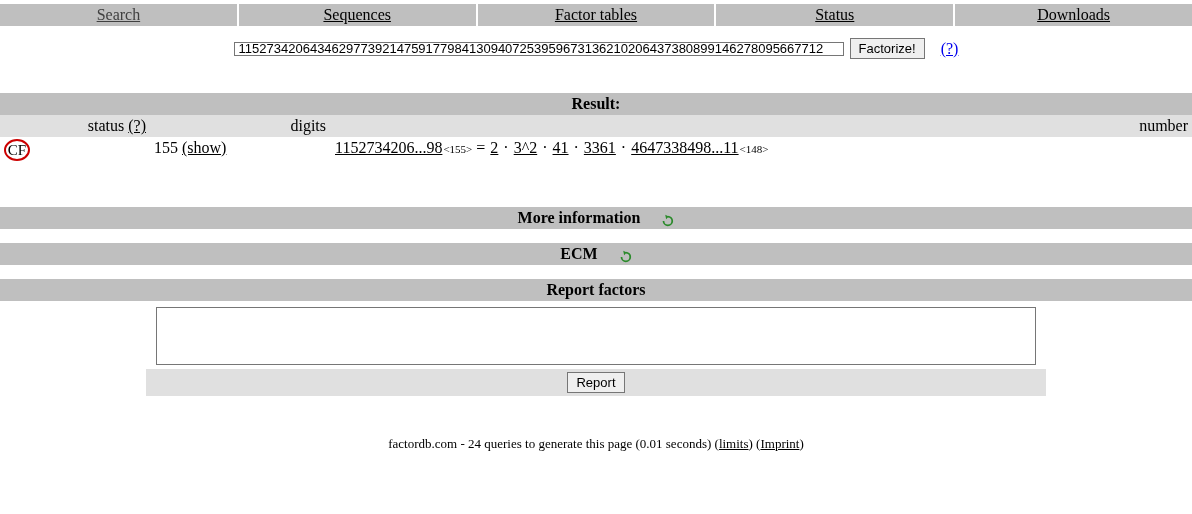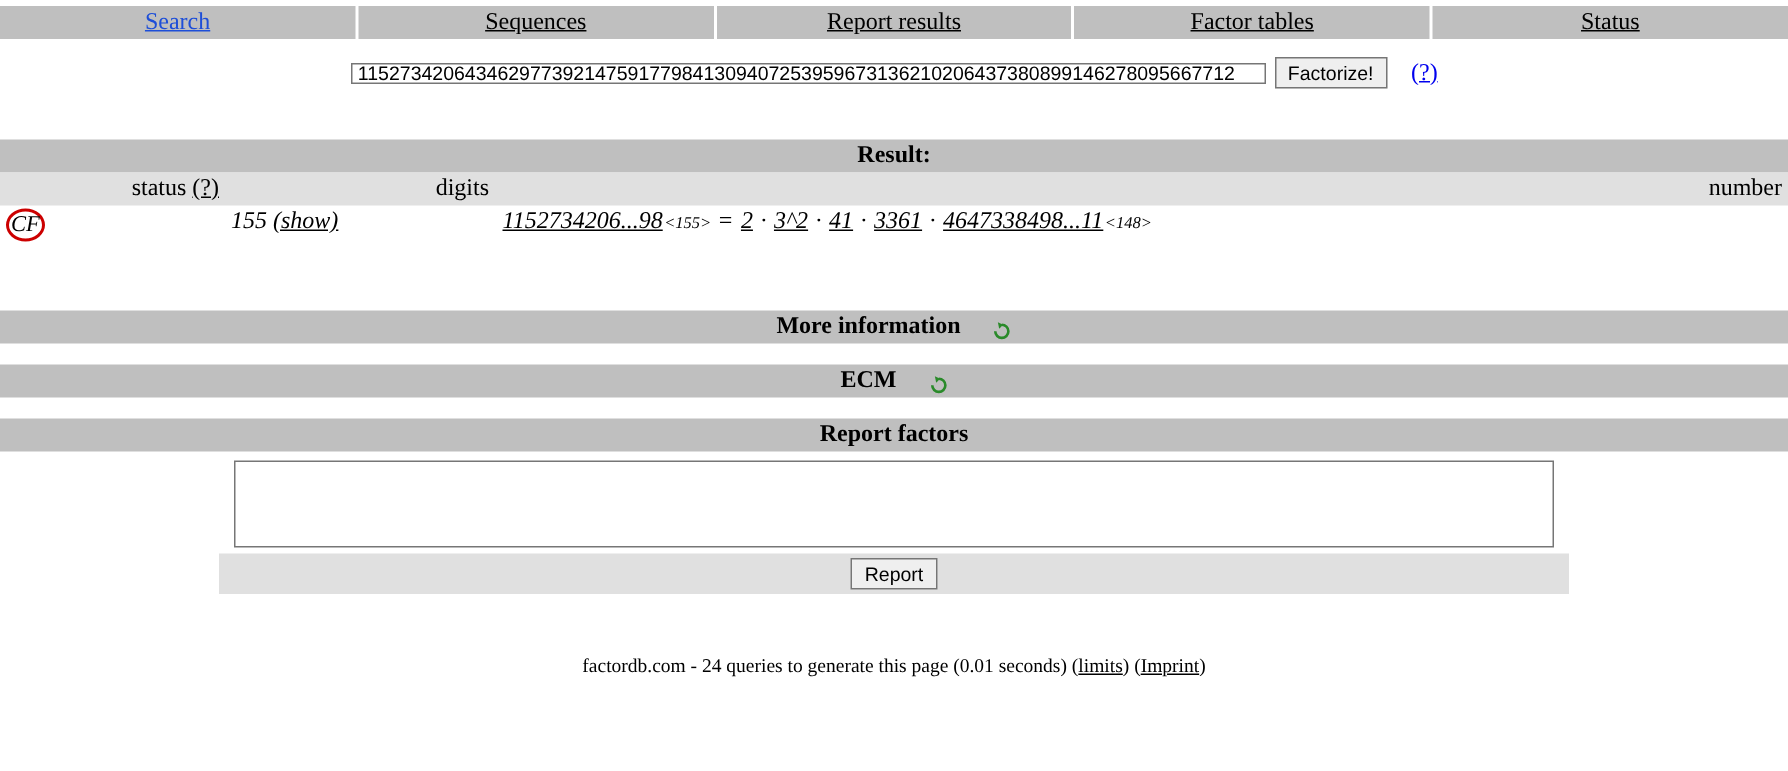--- a/index.html
+++ b/index.html
@@ -4,21 +4,21 @@
 <style>
   * { box-sizing: border-box; }
   body {
     margin: 0;
     font-family: "Times New Roman", Times, serif;
     font-size: 16px;
     color: #000;
     background: #fff;
   }
   a { color: #000000; text-decoration: underline; cursor: pointer; }
-  .visited { color: #1d4ed8; }
+  .visited { color: #404040; }
   .nav {
     display: flex;
     width: 100%;
     margin-top: 4px;
   }
   .nav-item {
     flex: 1;
     background: #bfbfbf;
     text-align: center;
     padding: 2px 0;
@@ -63,21 +63,20 @@
   }
   .result-table th {
     text-align: right;
     font-weight: normal;
     background: #e0e0e0;
     padding: 2px 4px;
   }
   .result-table td {
     padding: 2px 4px;
     vertical-align: top;
-    font-style: italic;
   }
   .col-status { width: 150px; }
   .col-digits { width: 180px; }
   .cf-badge {
     display: inline-block;
     border: 2px solid #cc0000;
     border-radius: 50%;
     width: 26px;
     height: 22px;
     line-height: 18px;
@@ -131,23 +130,23 @@
     margin-top: 40px;
   }
   .section-bar-with-icon { display:flex; align-items:center; justify-content:center; gap:16px; }
 </style>
 </head>
 <body>
 
 <div class="nav">
   <div class="nav-item"><a class="visited">Search</a></div>
   <div class="nav-item"><a>Sequences</a></div>
-  <div class="nav-item"><a>Report results</a></div>
   <div class="nav-item"><a>Factor tables</a></div>
   <div class="nav-item"><a>Status</a></div>
+  <div class="nav-item"><a>Downloads</a></div>
 </div>
 
 <div class="search-row">
   <input class="search-input" type="text" value="115273420643462977392147591779841309407253959673136210206437380899146278095667712" style="">
   <button class="btn">Factorize!</button>
   <span>&nbsp;</span>
   <a class="help-q">(?)</a>
 </div>
 
 <div class="section-bar">Result:</div>

